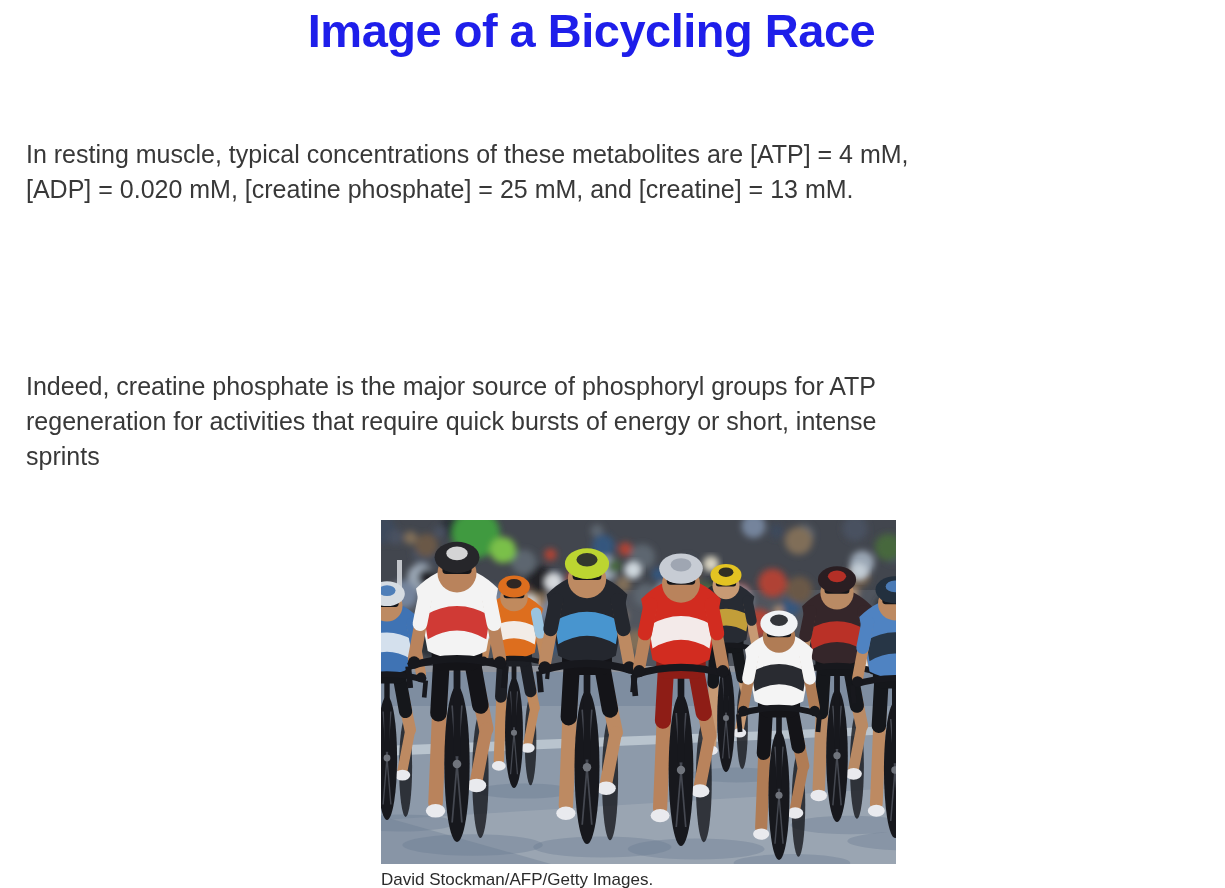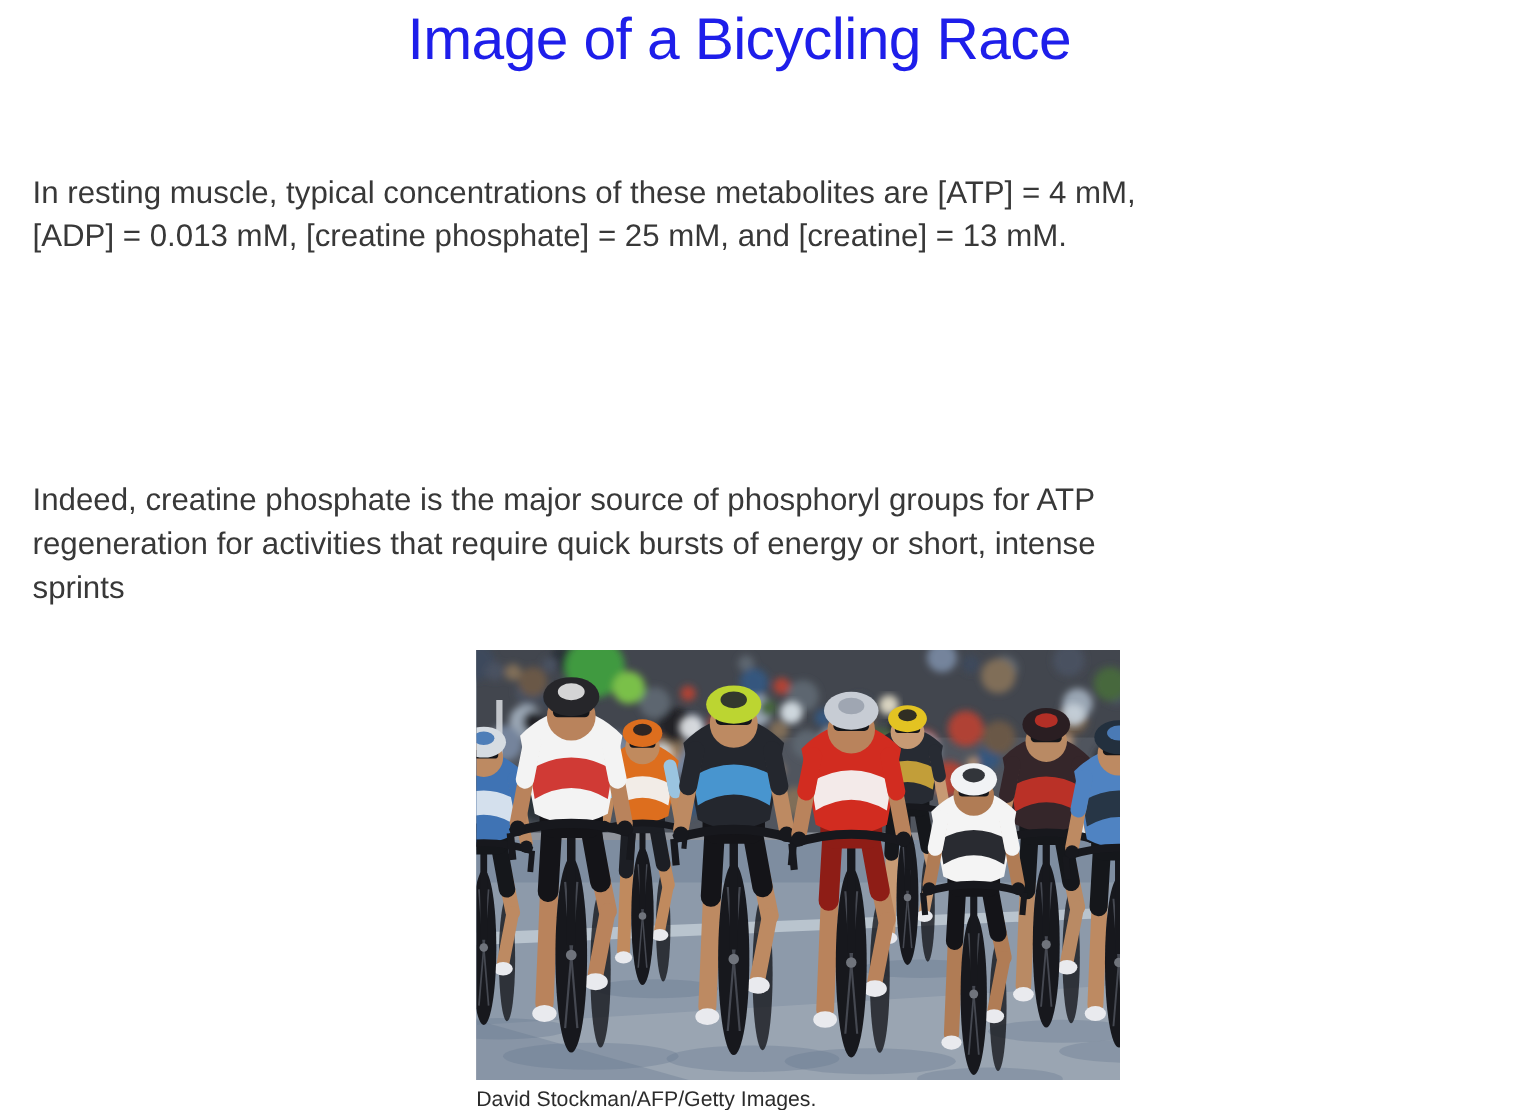--- a/index.html
+++ b/index.html
@@ -7,54 +7,54 @@
   .page{
     position:relative;
     width:1225px;height:888px;
     background:var(--bg,#ffffff);
     font-family:"Liberation Sans", sans-serif;
     overflow:hidden;
   }
   .title{
     position:absolute;top:2px;left:0;width:1183px;
     margin:0;text-align:center;
-    font-size:47px;font-weight:normal;line-height:58px;
+    font-size:47px;font-weight:bold;line-height:58px;
     color:var(--title-color,#1e1eea);
     letter-spacing:-0.5px;
   }
   .para{
     position:absolute;left:26px;width:1160px;margin:0;
     font-size:25px;line-height:35px;
     color:var(--text-color,#383838);
     white-space:pre-line;
   }
   .p1{top:137px;}
   .p2{top:247px;}
-  .p3{top:383px;}
+  .p3{top:369px;}
   .photo-figure{position:absolute;left:367px;top:506px;margin:14px;}
   .photo{
     width:515px;height:344px;overflow:hidden;
     background:#8d9aaa;
   }
   .photo svg{display:block;}
   .caption{
     margin:0;padding-top:6px;
     font-size:17px;line-height:20px;
     color:var(--caption-color,#2b2b2b);
   }
 </style>
 </head>
 <body>
 
 <div class="page" style="--title-color: #1e1eea; --text-color: #383838; --caption-color: #2b2b2b; --bg: #ffffff;">
 
   <h1 class="title">Image of a Bicycling Race</h1>
 
   <p class="para p1">In resting muscle, typical concentrations of these metabolites are [ATP] = 4 mM,
-[ADP] = 0.013 mM, [creatine phosphate] = 25 mM, and [creatine] = 13 mM.</p>
+[ADP] = 0.020 mM, [creatine phosphate] = 25 mM, and [creatine] = 13 mM.</p>
   <p class="para p3">Indeed, creatine phosphate is the major source of phosphoryl groups for ATP
 regeneration for activities that require quick bursts of energy or short, intense
 sprints</p>
 
   <figure class="photo-figure">
     <div class="photo">
       <svg id="race-scene" width="515" height="344" viewBox="0 0 515 344" role="img" aria-label="Cyclists sprinting toward the finish of a road bicycle race in front of a blurred crowd">
           <defs>
             <filter id="bl" x="-20%" y="-20%" width="140%" height="140%">
               <feGaussianBlur stdDeviation="3"></feGaussianBlur>

